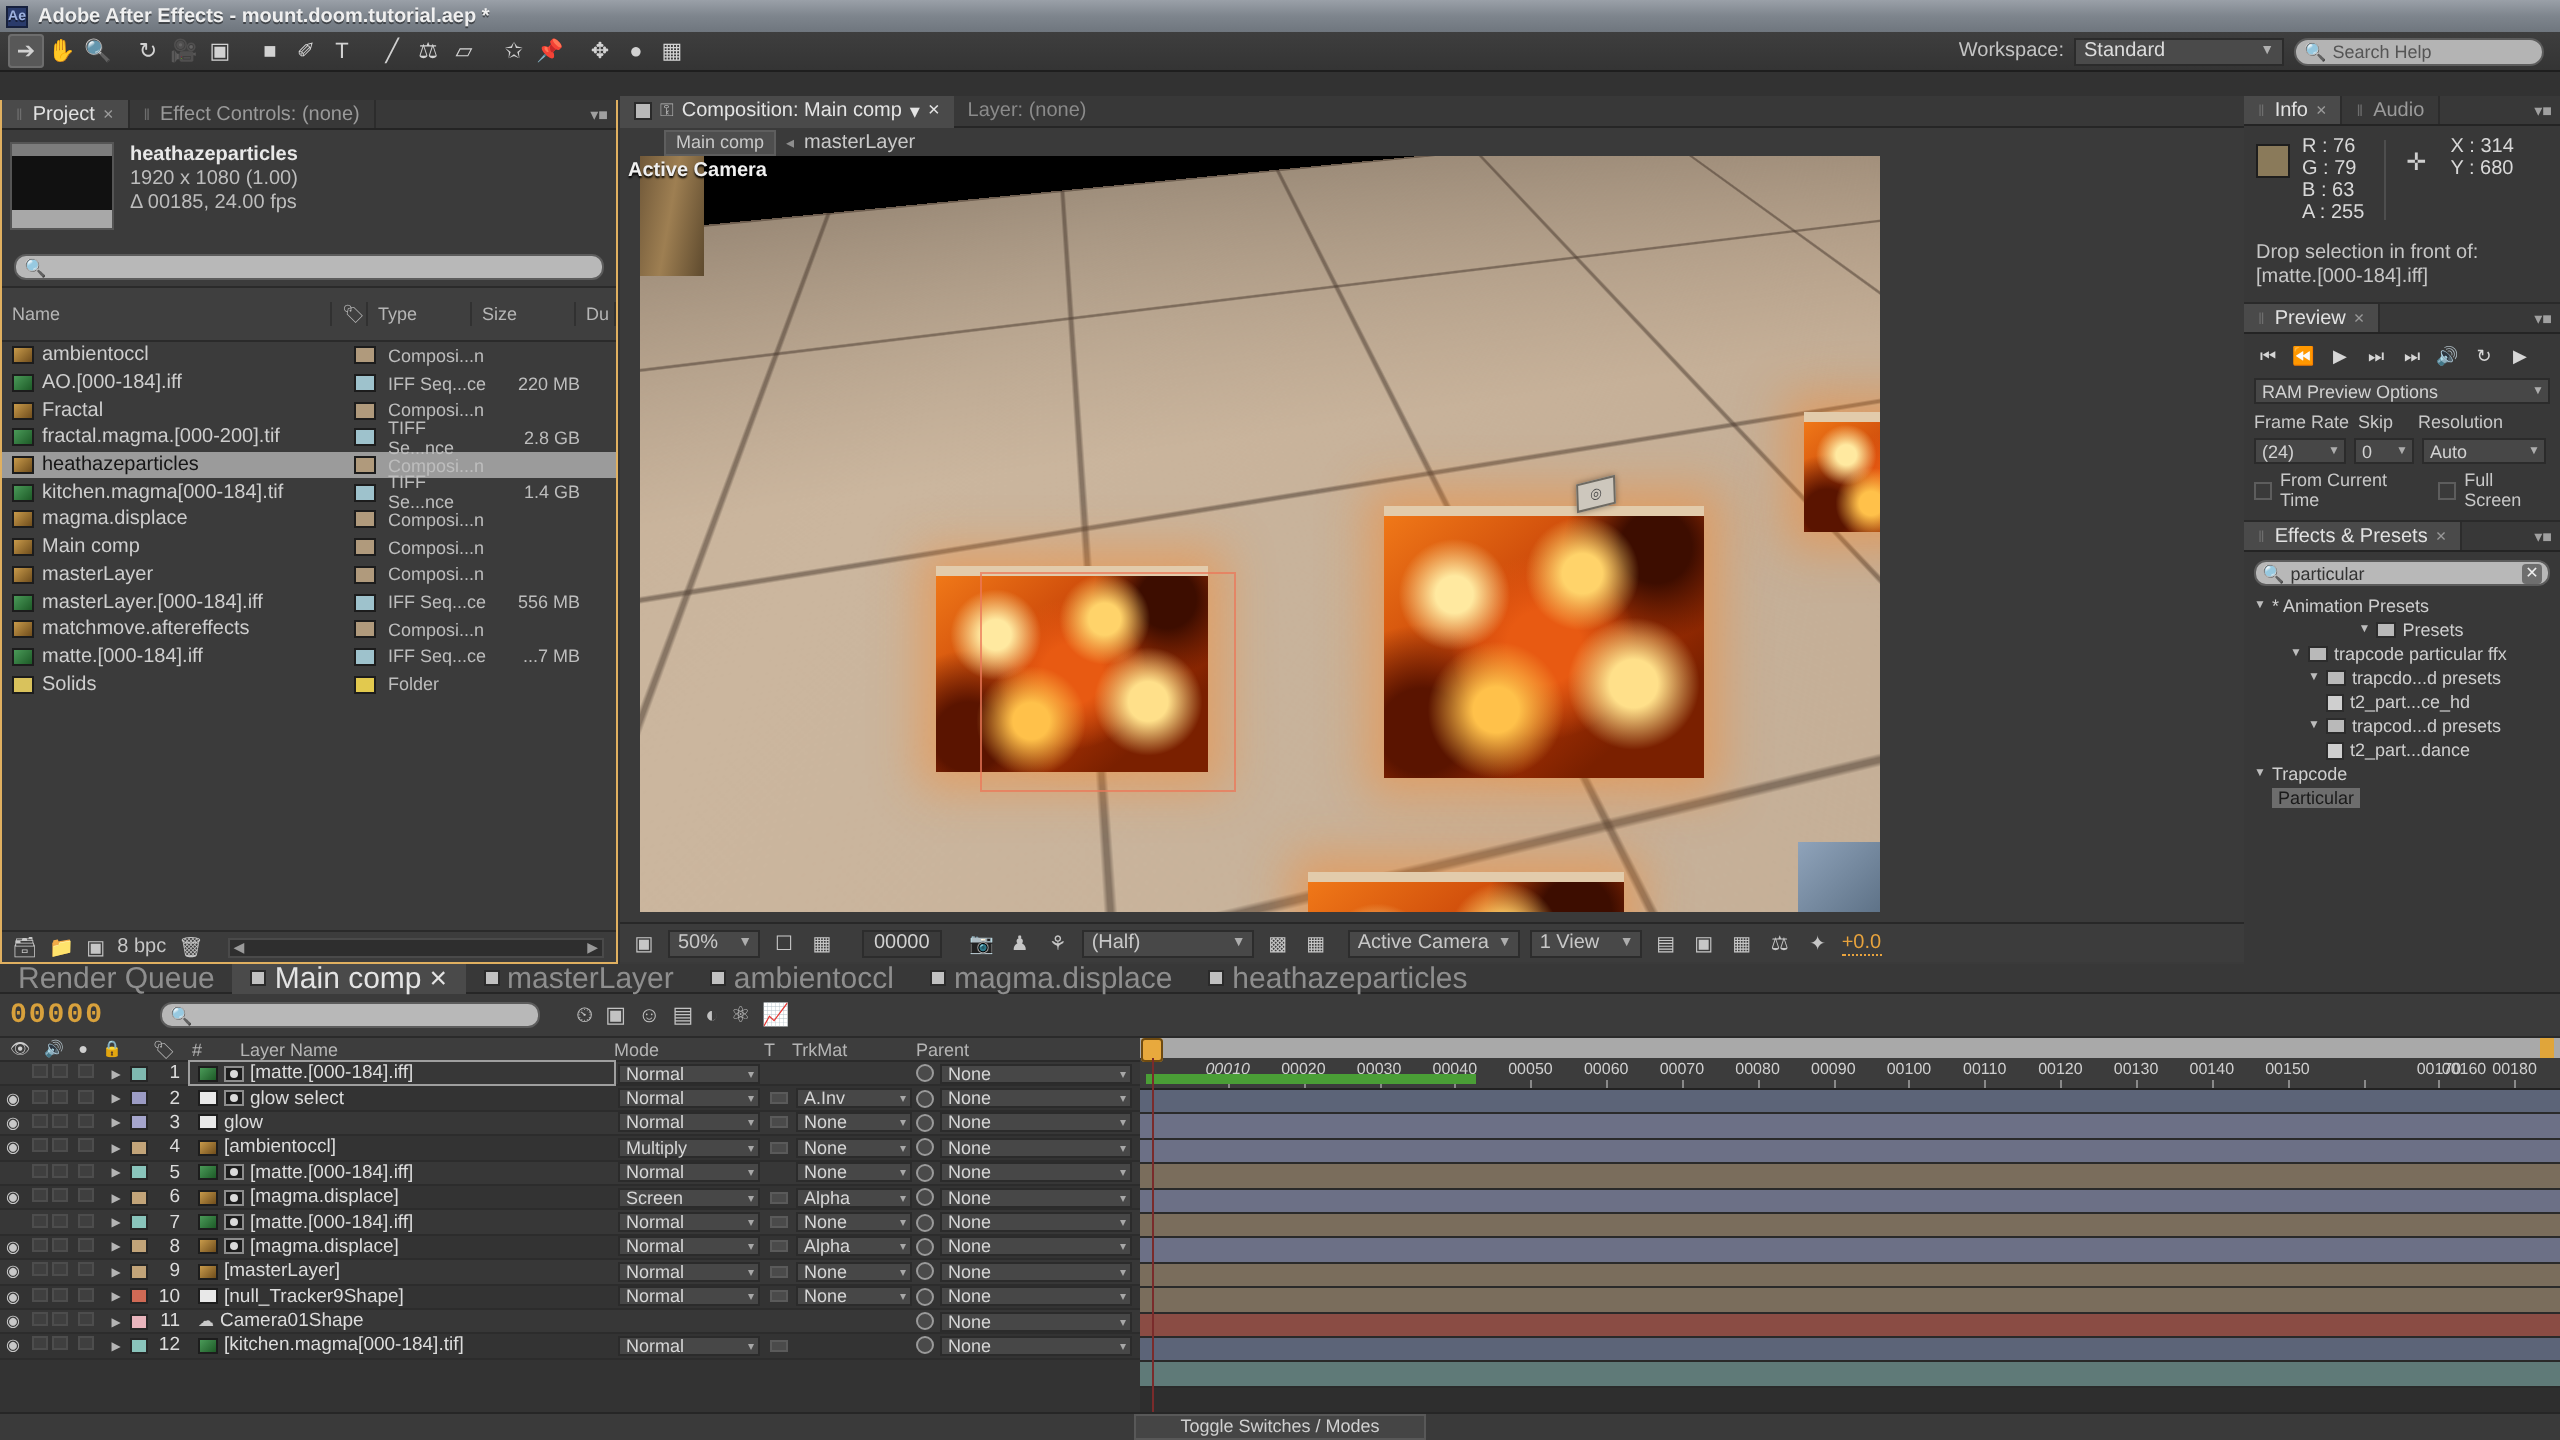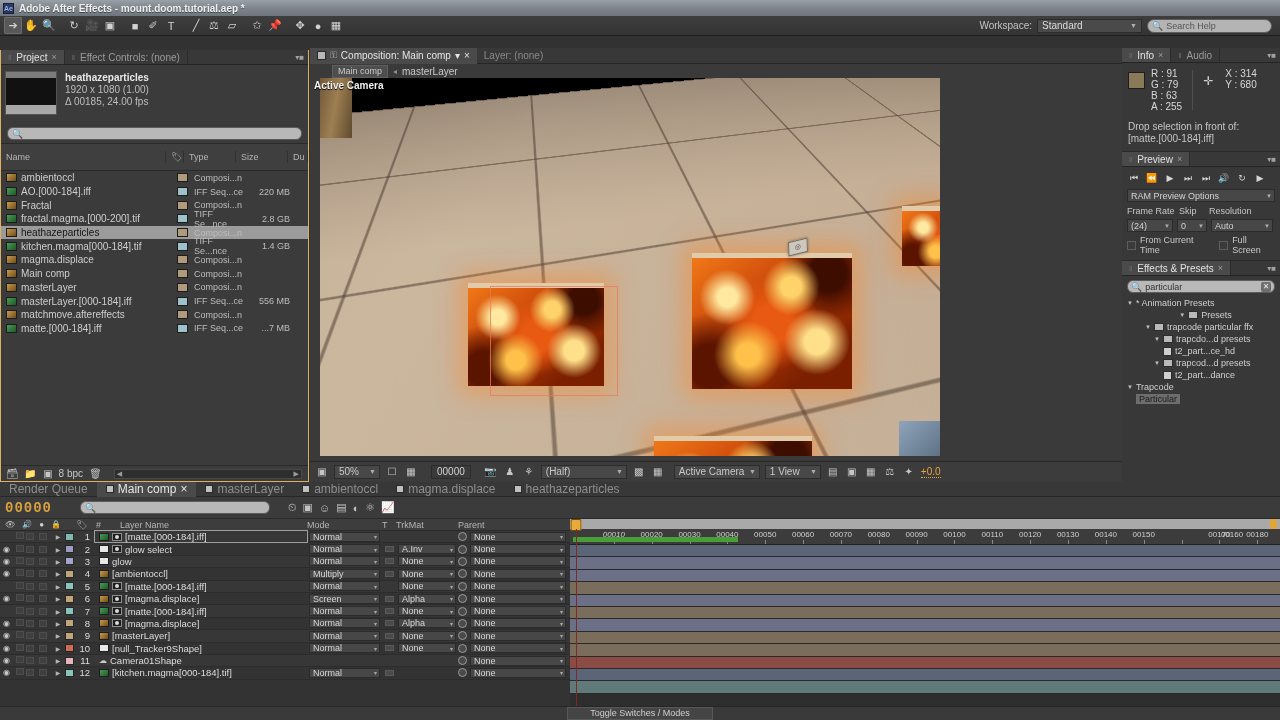--- a/index.html
+++ b/index.html
@@ -219,21 +219,21 @@
   .fx-x { margin-left:auto; width:10px; height:10px; background:#6e6e6e; color:#eee; display:flex;
     align-items:center; justify-content:center; font-size:8px; border-radius:2px; }
   .fxrow { display:flex; align-items:center; gap:3px; font-size:9px; color:#cfcfcf; height:12px; }
   .tri { font-size:6px; color:#bdbdbd; }
   .fldr { width:10px; height:8px; background:#b9b9b9; border:1px solid #2c2c2c; flex:none; }
   .preset-ic { width:9px; height:9px; background:#cfcfcf; border:1px solid #2c2c2c; flex:none; }
   .fx-sel { background:#6d6d6d; color:#1a1a1a; padding:0 3px; }
 
   
   .tl { position:absolute; left:0; top:482px; width:1280px; height:238px; background:#333; }
-  .tl-tabs { height:15px; background:#383838; display:flex; align-items:center; font-size:12px; border-bottom:1px solid #262626; }
+  .tl-tabs { height:15px; background:#383838; display:flex; align-items:center; font-size:15px; border-bottom:1px solid #262626; }
   .tltab { display:flex; align-items:center; gap:4px; padding:0 9px; height:15px; color:#8e8e8e; }
   .tltab.active { background:#4a4a4a; color:#e4e4e4; }
   .tltab .sq { width:8px; height:8px; background:#c0c0c0; border:1px solid #2a2a2a; }
   .tl-head { height:22px; background:#3b3b3b; display:flex; align-items:center; border-bottom:1px solid #2a2a2a; }
   .tc { font-family:"Liberation Mono", monospace; font-size:14px; color:#d8a13c; font-weight:bold; padding-left:5px; letter-spacing:1px;}
   .tl-search { margin-left:28px; width:190px; height:13px; background:#b8b8b8; border:1px solid #5c5c5c; border-radius:6px;
     display:flex; align-items:center; padding-left:4px; gap:3px; font-size:9px; color:#555; }
   .tl-icons { display:flex; align-items:center; gap:6px; margin-left:18px; color:#c2c2c2; font-size:11px; }
   .tl-body { display:flex; height:201px; }
   .layers { width:570px; background:#333; }
@@ -468,20 +468,28 @@
           <div class="du"></div>
         </div>
         <div class="prow">
           <div class="ico ico-foot"></div>
           <div class="nm">matte.[000-184].iff</div>
           <div class="sw" style="background: rgb(158, 194, 204);"></div>
           <div class="ty">IFF Seq...ce</div>
           <div class="sz">...7 MB</div>
           <div class="du"></div>
         </div>
+        <div class="prow">
+          <div class="ico ico-fold"></div>
+          <div class="nm">Solids</div>
+          <div class="sw" style="background: rgb(226, 201, 78);"></div>
+          <div class="ty">Folder</div>
+          <div class="sz"></div>
+          <div class="du"></div>
+        </div>
       </div>
     <div class="proj-foot">
       <span>🗃</span>
       <span>📁</span>
       <span>▣</span>
       <span>8 bpc</span>
       <span>🗑</span>
       <div class="proj-scroll">
         <span>◀</span>
         <span>▶</span>
@@ -579,21 +587,21 @@
             <span>Audio</span>
           </div>
           <div class="ptab-menu">
             <span>▾■</span>
           </div>
         </div>
       <div class="info-body">
         <div class="info-row">
           <div class="swatch"></div>
           <div class="rgba">
-            <div>R : 91</div>
+            <div>R : 76</div>
             <div>G : 79</div>
             <div>B : 63</div>
             <div>A : 255</div>
           </div>
           <div class="divline"></div>
           <div class="plus">✛</div>
           <div class="xy">
             <div>X : 314</div>
             <div>Y : 680</div>
           </div>

